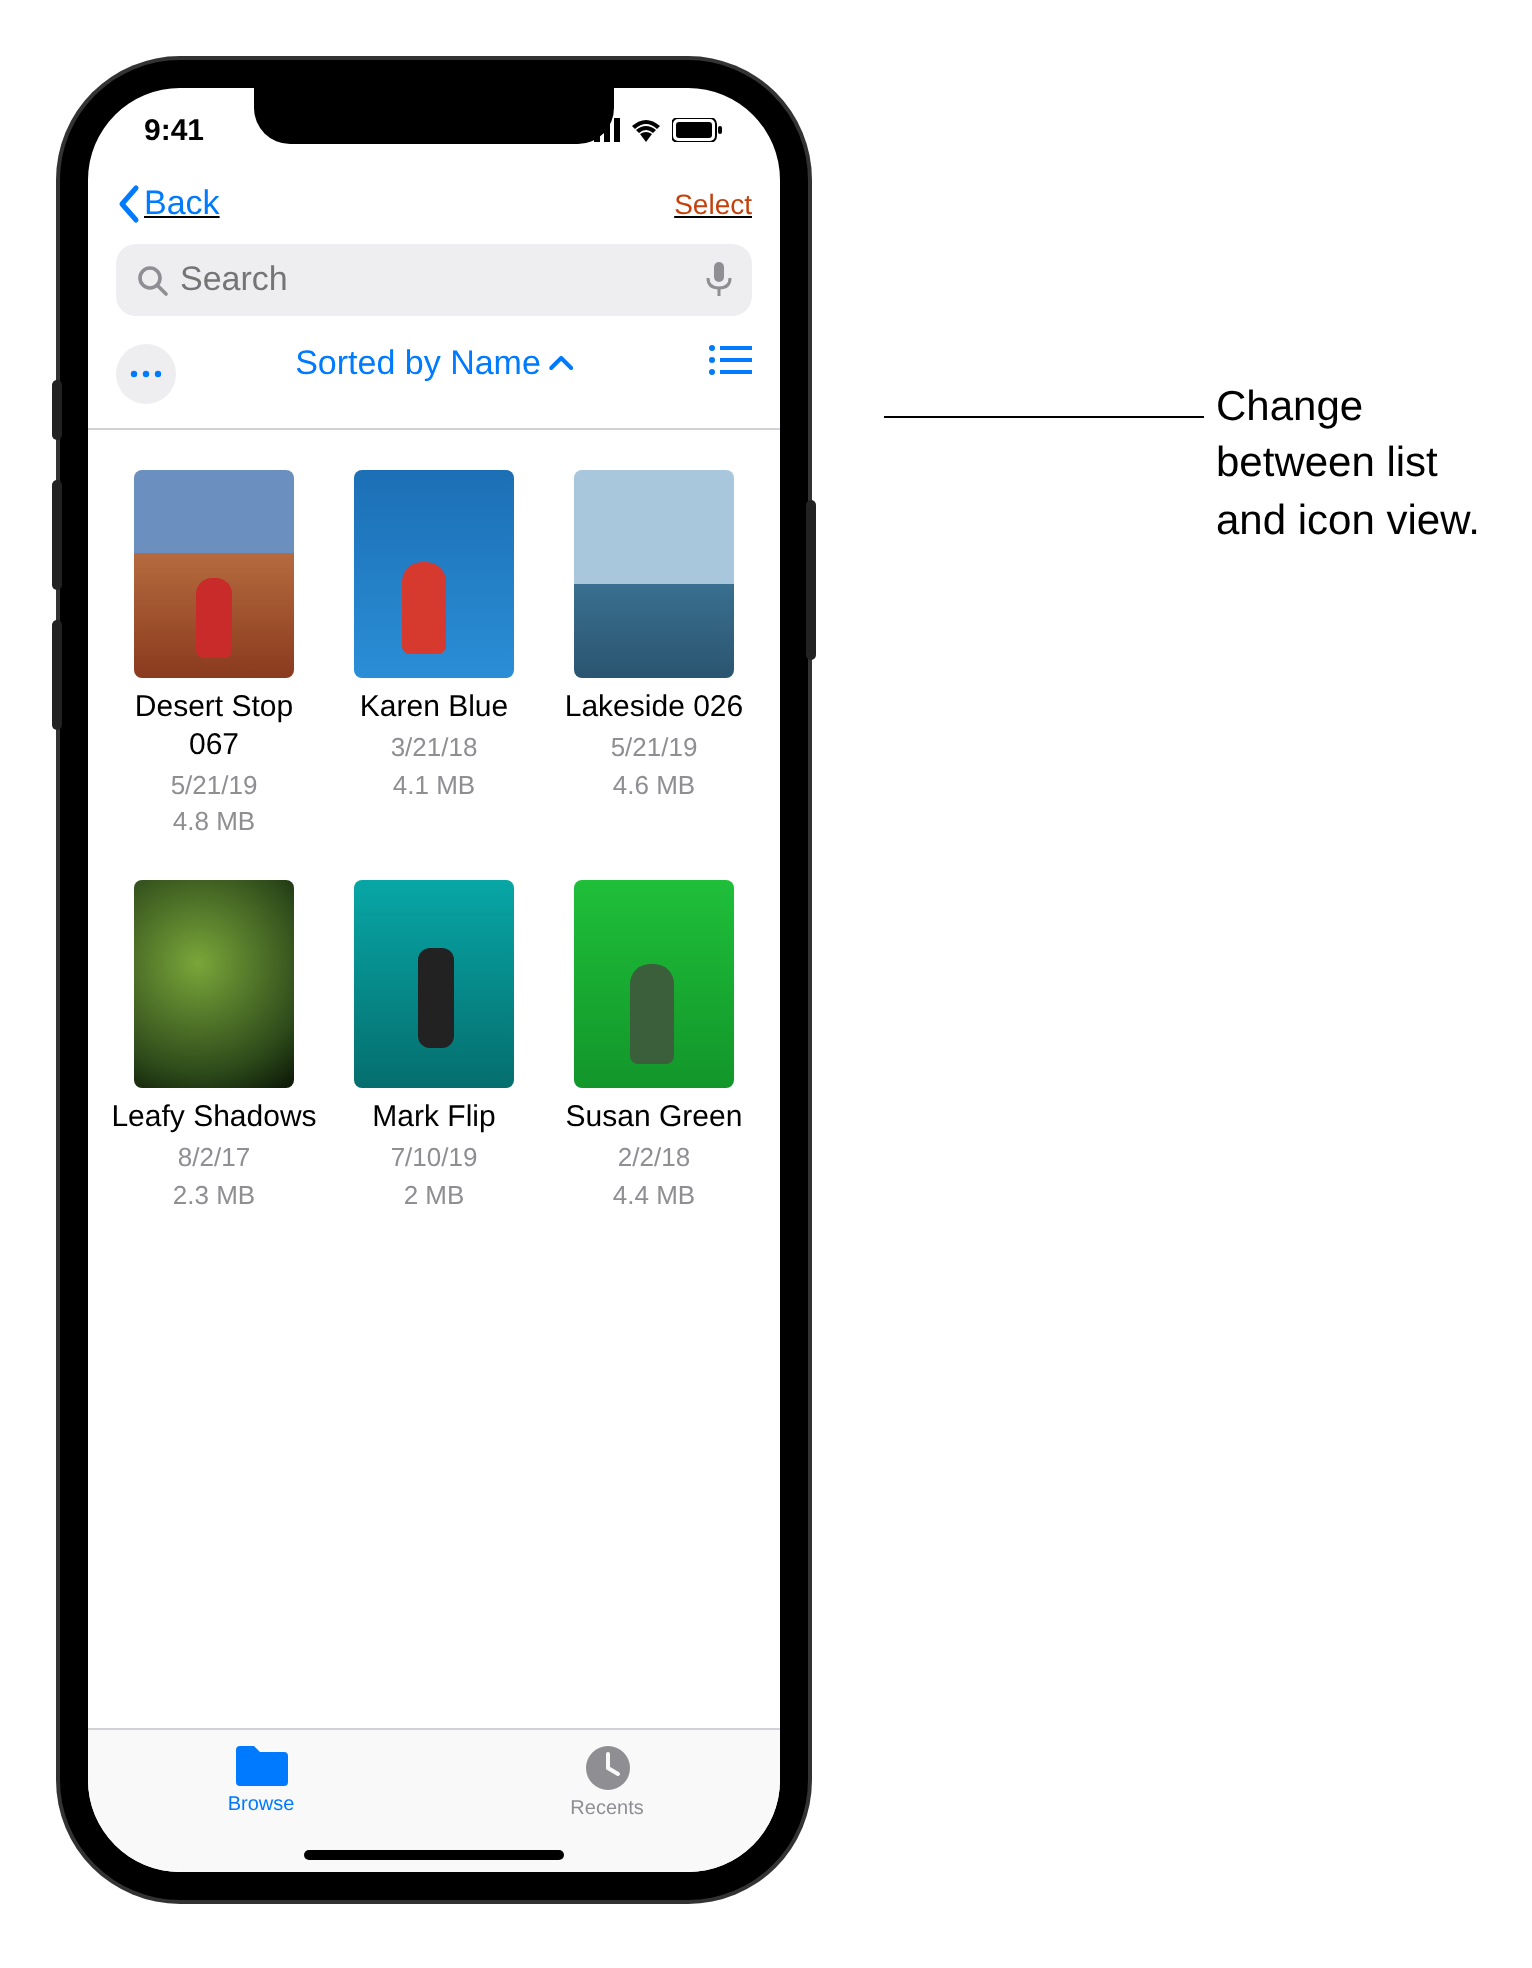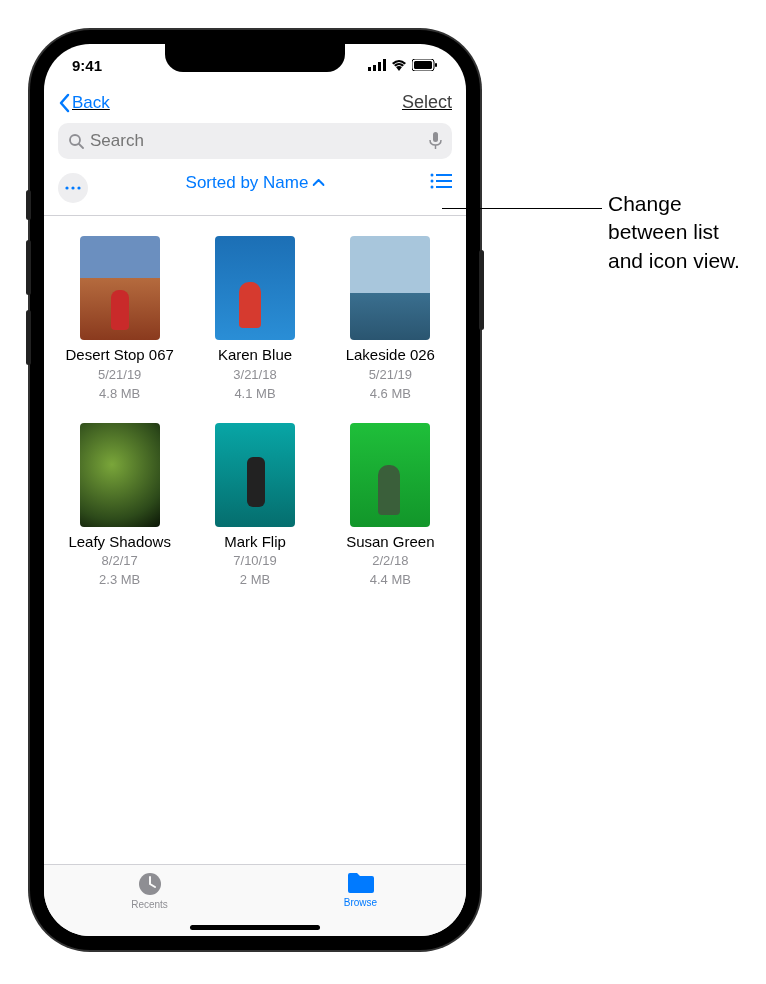--- a/index.html
+++ b/index.html
@@ -1,21 +1,21 @@
 <!DOCTYPE html>
 <html><head>
   <meta charset="utf-8">
   <style>
     * { margin: 0; padding: 0; box-sizing: border-box; font-family: -apple-system, "Helvetica Neue", Arial, sans-serif; }
     body { background: #fff; width: 766px; height: 984px; position: relative; }
     
     .phone-frame {
       position: absolute;
       left: 30px; top: 30px;
-      width: 450px; height: 920px;
+      width: 374px; height: 920px;
       background: #000;
       border-radius: 60px;
       padding: 14px;
       box-shadow: 0 0 0 2px #333;
     }
     .side-btn { position: absolute; background: #222; border-radius: 3px; }
     .side-btn.left1 { left: -4px; top: 160px; width: 5px; height: 30px; }
     .side-btn.left2 { left: -4px; top: 210px; width: 5px; height: 55px; }
     .side-btn.left3 { left: -4px; top: 280px; width: 5px; height: 55px; }
     .side-btn.right1 { right: -4px; top: 220px; width: 5px; height: 80px; }
@@ -34,21 +34,21 @@
       border-bottom-left-radius: 18px; border-bottom-right-radius: 18px;
       z-index: 50;
     }
 
     .status-bar { height: 42px; display: flex; justify-content: space-between; align-items: center; padding: 0 28px; font-size: 15px; font-weight: 600; }
     .status-right { display: flex; align-items: center; gap: 5px; }
 
     .nav-bar { display: flex; justify-content: space-between; align-items: center; padding: 6px 14px 10px; text-decoration: underline; }
     .nav-back { color: #007aff; font-size: 17px; display: flex; align-items: center; gap: 2px; }
     .nav-title { font-size: 17px; font-weight: 600; color: #000; position: absolute; left: 0; right: 0; text-align: center; pointer-events: none; }
-    .nav-select { color: #404040; font-size: 18px; }
+    .nav-select { color: #c2410c; font-size: 14px; }
 
     .search-bar { margin: 0 14px 10px; background: #eeeef0; border-radius: 10px; height: 36px; display: flex; align-items: center; padding: 0 10px; color: #8e8e93; font-size: 17px; gap: 6px; }
     .search-bar input { background: transparent; border: none; flex: 1; font-size: 17px; color: #000; outline: none; }
 
     .toolbar { display: flex; align-items: flex-start; justify-content: space-between; padding: 4px 14px 12px; border-bottom: 0.5px solid #d1d1d6; position: relative; }
     .more-btn { width: 30px; height: 30px; border-radius: 15px; background: #eeeef0; display: flex; align-items: center; justify-content: center; color: #007aff; font-weight: bold; letter-spacing: 1px; font-size: 14px; }
     .sort-label { color: #007aff; font-size: 17px; display: flex; align-items: center; gap: 4px; position: absolute; left: 50%; transform: translateX(-50%); }
     .view-toggle { color: #007aff; }
 
     .content { flex: 1; overflow: auto; padding: 20px 10px 10px; }
@@ -211,33 +211,33 @@
           <div class="thumb thumb-susan"></div>
           <div class="item-name">Susan Green</div>
           <div class="item-meta">2/2/18</div>
           <div class="item-meta">4.4 MB</div>
         </div>
 
       </div>
     </div>
 
     <div class="tab-bar">
+      <div class="tab active">
+        <svg width="30" height="24" viewBox="0 0 30 24">
+            <path d="M2 4 Q2 2 4 2 L11 2 L14 5 L26 5 Q28 5 28 7 L28 20 Q28 22 26 22 L4 22 Q2 22 2 20 Z" fill="#007aff"></path>
+          </svg>
+        <span class="tab-label">Browse</span>
+      </div>
       <div class="tab inactive">
         <svg width="26" height="26" viewBox="0 0 26 26">
             <circle cx="13" cy="13" r="11" fill="#8e8e93"></circle>
             <path d="M13 6 L13 13 L18 16" stroke="#f9f9f9" stroke-width="2" fill="none" stroke-linecap="round"></path>
           </svg>
         <span class="tab-label">Recents</span>
       </div>
-      <div class="tab active">
-        <svg width="30" height="24" viewBox="0 0 30 24">
-            <path d="M2 4 Q2 2 4 2 L11 2 L14 5 L26 5 Q28 5 28 7 L28 20 Q28 22 26 22 L4 22 Q2 22 2 20 Z" fill="#007aff"></path>
-          </svg>
-        <span class="tab-label">Browse</span>
-      </div>
     </div>
 
     <div class="home-indicator"></div>
   </div>
 </div>
 
 <div class="callout-line"></div>
 <div class="callout-text">Change between list and icon view.</div>
 
 </body></html>

